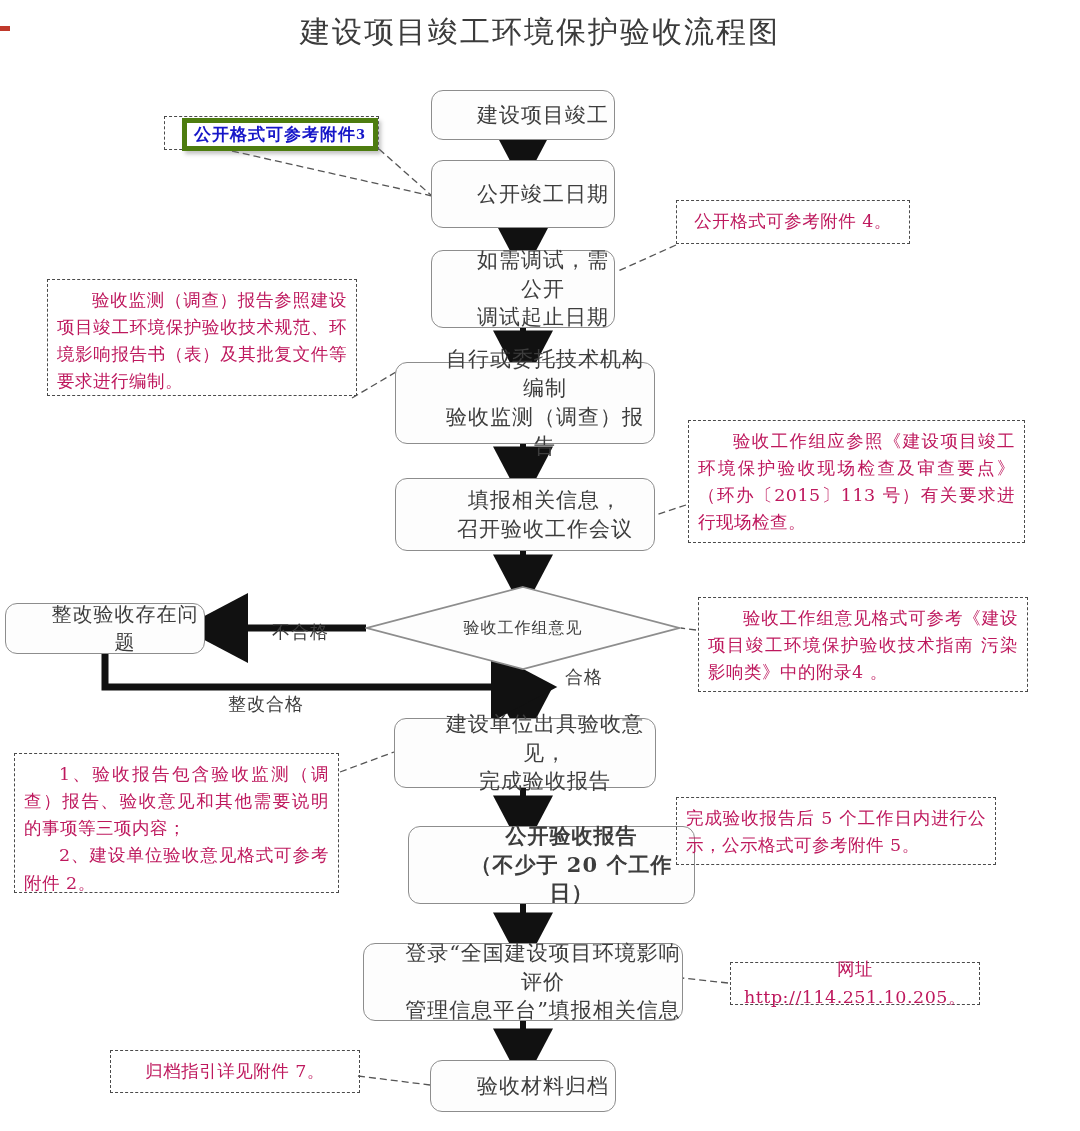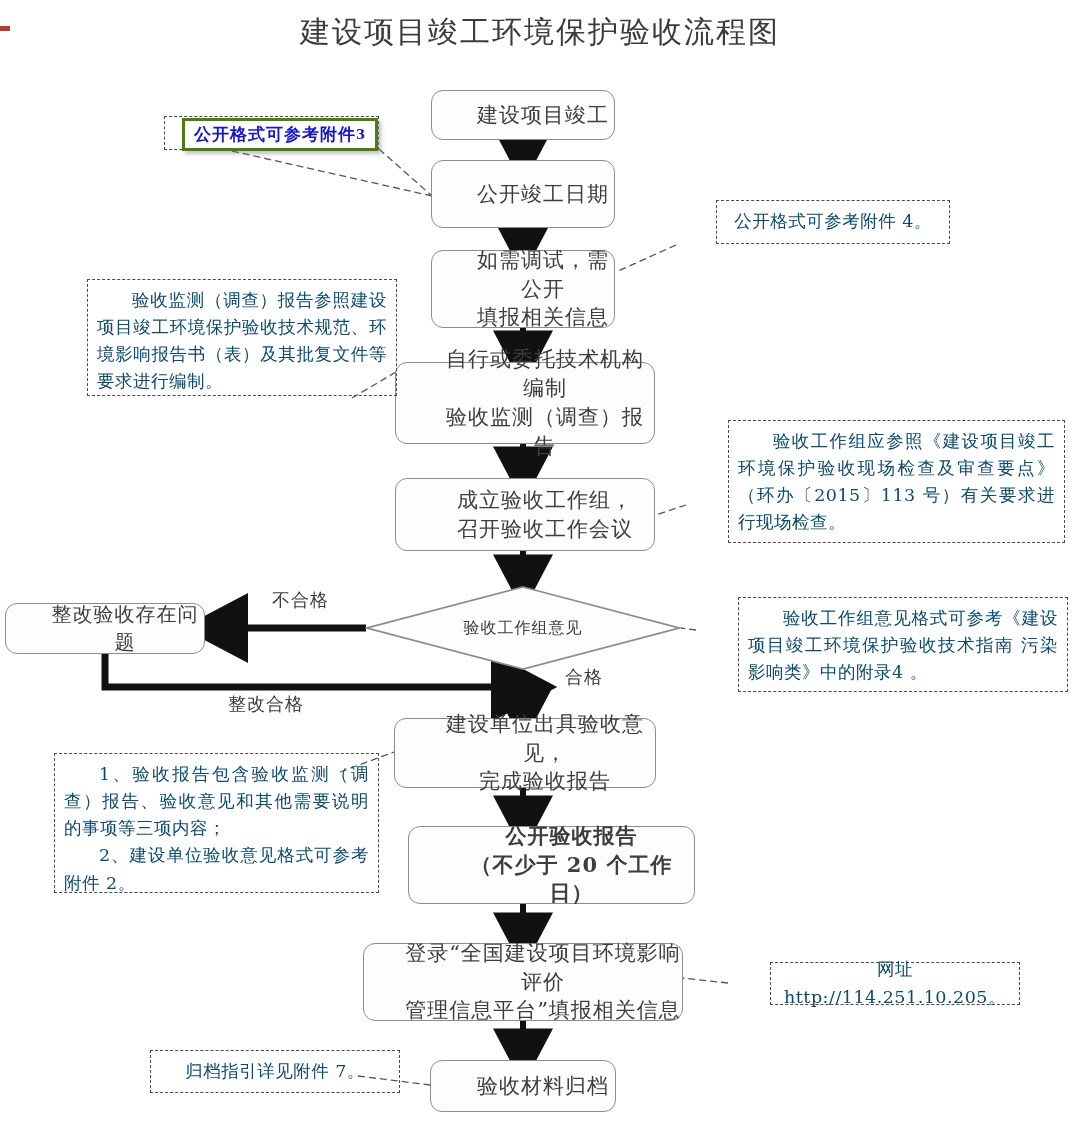--- a/index.html
+++ b/index.html
@@ -67,41 +67,40 @@
     letter-spacing:1px;
   }
   
   .note{
     position:absolute;
     box-sizing:border-box;
     border:1.4px dashed #4a4a4a;
     background:transparent;
     font-size:17.5px;
     line-height:1.55;
-    color:#0c4a6e;
+    color:#be185d;
     padding:7px 9px;
     font-family:"DejaVu Serif","Liberation Serif",serif;
     letter-spacing:0.5px;
     text-align:justify;
-    margin-left:40px;
   }
   .note.center{text-align:center;display:flex;align-items:center;justify-content:center;padding:4px 8px;}
   .note p{margin:0;}
   .note p.indent{text-indent:2em;}
   
   .note-blue-frame{
     position:absolute;
     box-sizing:border-box;
     border:1.4px dashed #4a4a4a;
   }
   .note-blue{
     position:absolute;
     box-sizing:border-box;
     background:#ffffff;
-    border:3px solid #4d7c0f;
+    border:5px solid #4d7c0f;
     box-shadow:3px 3px 4px rgba(120,120,120,.45);
     color:#1616c8;
     font-weight:bold;
     font-size:17px;
     letter-spacing:1px;
     display:flex;align-items:center;justify-content:center;
     font-family:"DejaVu Serif","Liberation Serif",serif;
   }
   .note-blue sub{font-size:13px;vertical-align:baseline;}
   
@@ -179,34 +178,34 @@
     <span>建设项目竣工</span>
   </div>
 
   <div class="node" style="left:431px;top:160px;width:184px;height:68px;">
     <span>公开竣工日期</span>
   </div>
 
   <div class="node" style="left:431px;top:250px;width:184px;height:78px;">
     <div>
       <span>如需调试，需公开</span>
-      <span>填报相关信息</span>
+      <span>调试起止日期</span>
     </div>
   </div>
 
   <div class="node" style="left:395px;top:362px;width:260px;height:82px;">
     <div>
       <span>自行或委托技术机构编制</span>
       <span>验收监测（调查）报告</span>
     </div>
   </div>
 
   <div class="node" style="left:395px;top:478px;width:260px;height:73px;">
     <div>
-      <span>成立验收工作组，</span>
+      <span>填报相关信息，</span>
       <span>召开验收工作会议</span>
     </div>
   </div>
 
   <div class="diamond-wrap" style="left:365px;top:585px;width:316px;height:86px;">
     <svg width="316" height="86" viewBox="0 0 316 86">
       <polygon points="158,2 314,43 158,84 2,43" fill="#fdfdfd" stroke="#8d8d8d" stroke-width="1.8"></polygon>
     </svg>
     <div class="diamond-label">验收工作组意见</div>
   </div>
@@ -233,21 +232,21 @@
     <div>
       <span>登录“全国建设项目环境影响评价</span>
       <span>管理信息平台”填报相关信息</span>
     </div>
   </div>
 
   <div class="node" style="left:430px;top:1060px;width:186px;height:52px;">
     <span>验收材料归档</span>
   </div>
 
-  <div class="edge-label" style="left:272px;top:588px;">不合格</div>
+  <div class="edge-label" style="left:272px;top:620px;">不合格</div>
   <div class="edge-label" style="left:565px;top:665px;">合格</div>
   <div class="edge-label" style="left:228px;top:692px;">整改合格</div>
 
   <div class="note-blue-frame" style="left:164px;top:116px;width:215px;height:34px;"></div>
   <div class="note-blue" style="left:182px;top:118px;width:196px;height:33px;">
     <span>公开格式可参考附件</span>
       <sub>3</sub>
   </div>
 
   <div class="note center" style="left:676px;top:200px;width:234px;height:44px;">
@@ -264,20 +263,23 @@
 
   <div class="note" style="left:698px;top:597px;width:330px;height:95px;">
     <p class="indent">验收工作组意见格式可参考《建设项目竣工环境保护验收技术指南 污染影响类》中的附录4 。</p>
   </div>
 
   <div class="note" style="left:14px;top:753px;width:325px;height:140px;">
     <p class="indent">1、验收报告包含验收监测（调查）报告、验收意见和其他需要说明的事项等三项内容；</p>
     <p class="indent">2、建设单位验收意见格式可参考附件 2。</p>
   </div>
 
+  <div class="note" style="left:676px;top:797px;width:320px;height:68px;">
+    <p>完成验收报告后 5 个工作日内进行公示，公示格式可参考附件 5。</p>
+  </div>
 
   <div class="note center" style="left:730px;top:962px;width:250px;height:43px;">
     <p>网址 http://114.251.10.205。</p>
   </div>
 
   <div class="note center" style="left:110px;top:1050px;width:250px;height:43px;">
     <p>归档指引详见附件 7。</p>
   </div>
 
 </div>

